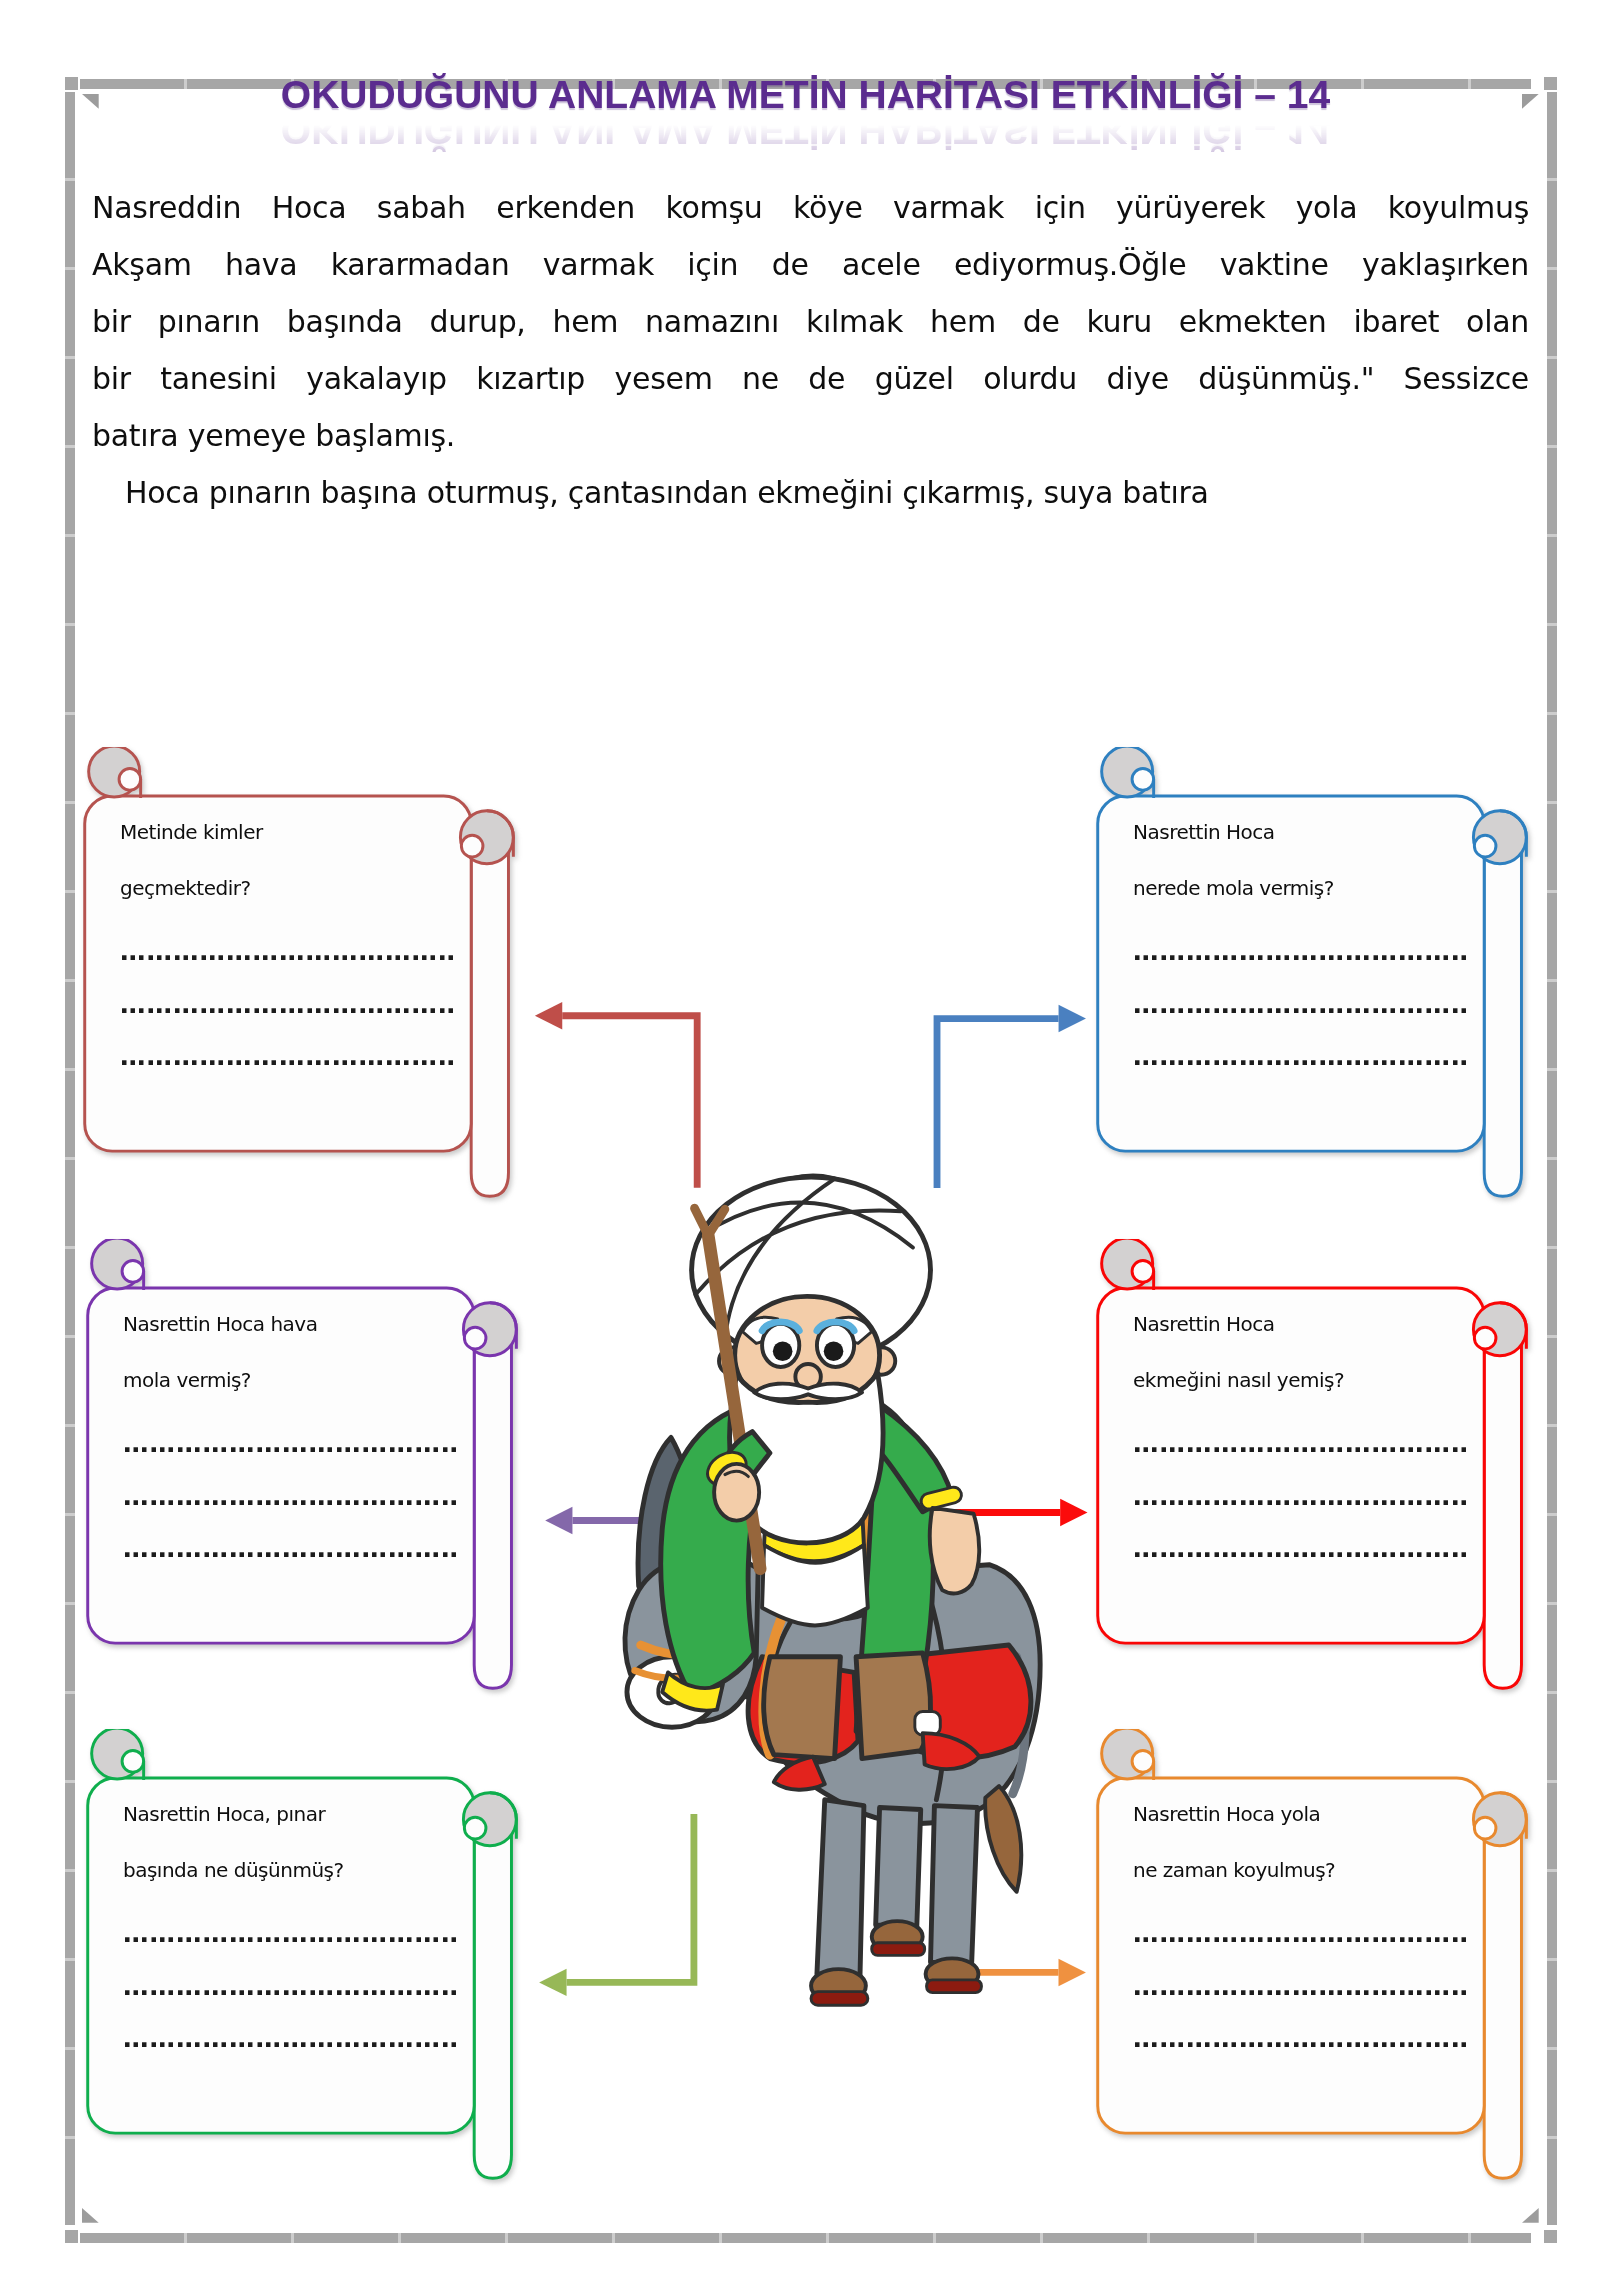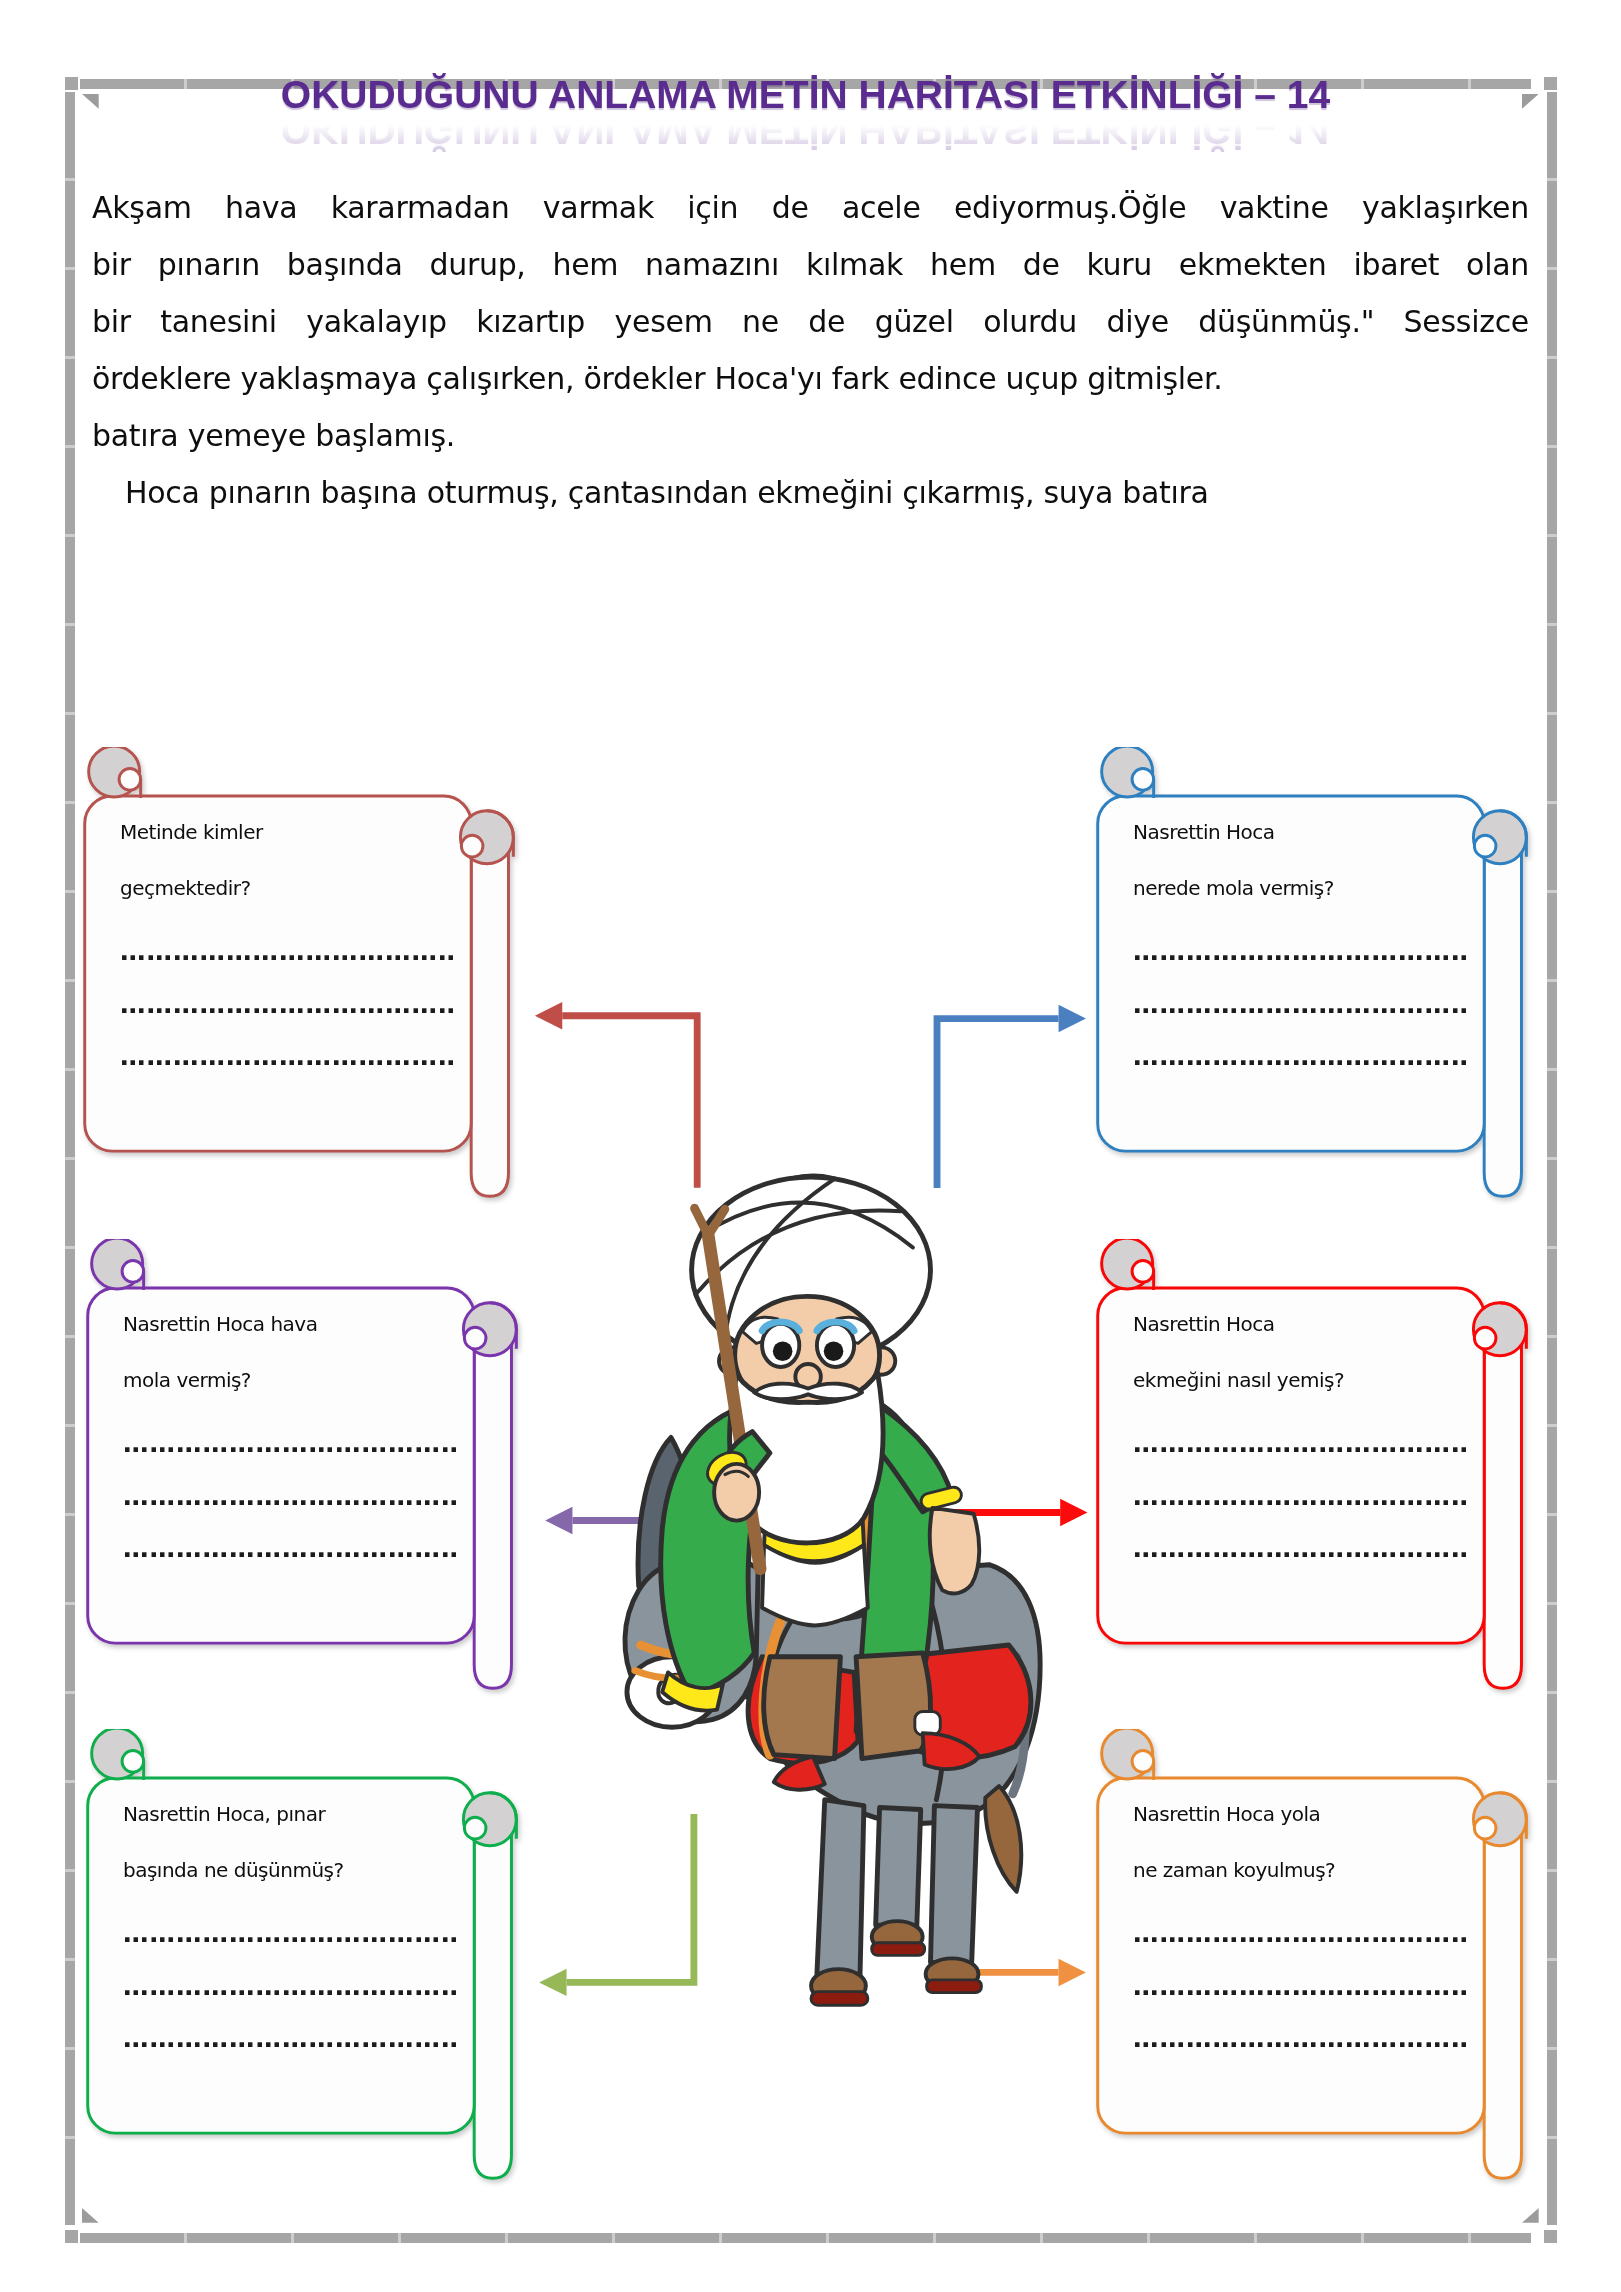--- a/index.html
+++ b/index.html
@@ -89,24 +89,24 @@
   <div class="corner-tri" style="left:1522px;top:82px;clip-path:polygon(0 0,100% 0,0 100%)"></div>
   <div class="corner-tri" style="left:82px;top:2196px;clip-path:polygon(0 0,0 100%,100% 100%)"></div>
   <div class="corner-tri" style="left:1522px;top:2196px;clip-path:polygon(100% 0,100% 100%,0 100%)"></div>
 
   <div class="title-wrap">
     <div class="page-title">OKUDUĞUNU ANLAMA METİN HARİTASI ETKİNLİĞİ – 14</div>
     <div class="page-title reflection" aria-hidden="true">OKUDUĞUNU ANLAMA METİN HARİTASI ETKİNLİĞİ – 14</div>
   </div>
 
   <div class="story">
+    <div class="line fill">Nasreddin Hoca sabah erkenden komşu köye varmak için yürüyerek yola koyulmuş</div>
     <div class="line fill">Akşam hava kararmadan varmak için de acele ediyormuş.Öğle vaktine yaklaşırken</div>
     <div class="line fill">bir pınarın başında durup, hem namazını kılmak hem de kuru ekmekten ibaret olan</div>
     <div class="line fill">bir tanesini yakalayıp kızartıp yesem ne de güzel olurdu diye düşünmüş." Sessizce</div>
-    <div class="line">ördeklere yaklaşmaya çalışırken, ördekler Hoca'yı fark edince uçup gitmişler.</div>
     <div class="line">batıra yemeye başlamış.</div>
     <div class="line indent-b">Hoca pınarın başına oturmuş, çantasından ekmeğini çıkarmış,  suya batıra</div>
   </div>
 
   <div class="box" style="left: 71px; top: 735px; color: rgb(181, 83, 79);">
     <svg class="scroll" viewBox="0 0 470 470">
         <use href="#scroll-sym"></use>
       </svg>
     <div class="q q1">Metinde kimler</div>
     <div class="q q2">geçmektedir?</div>

